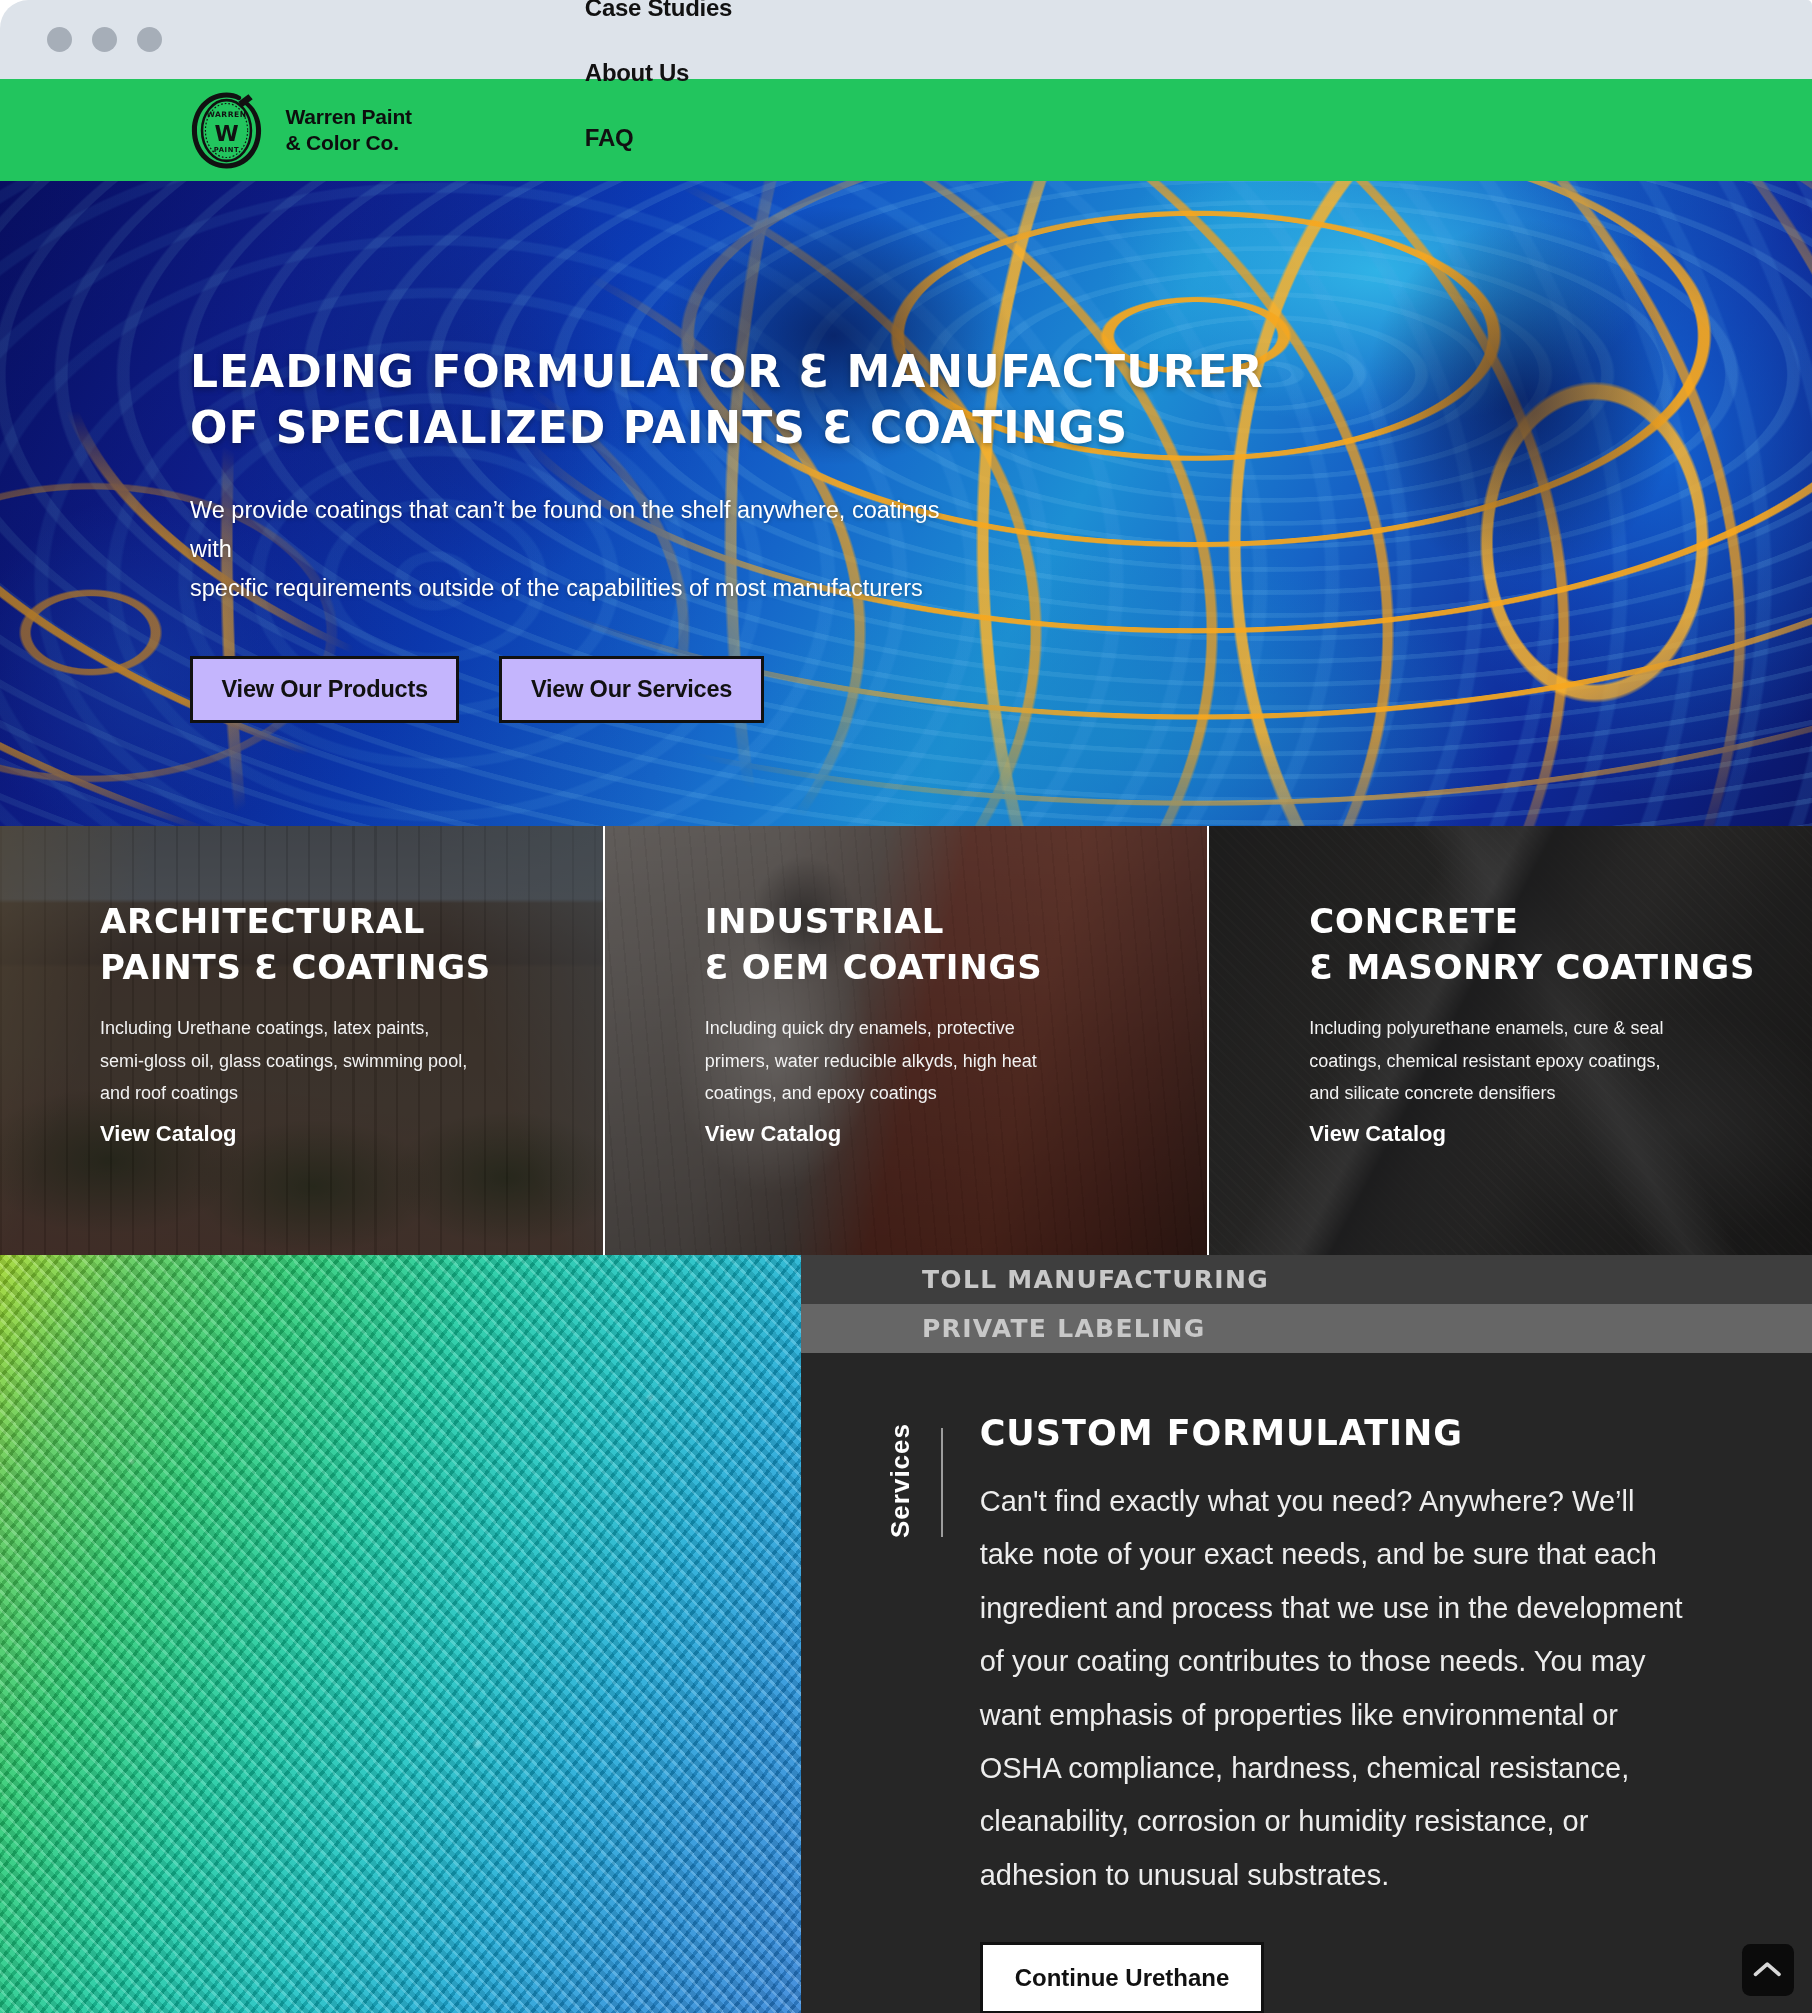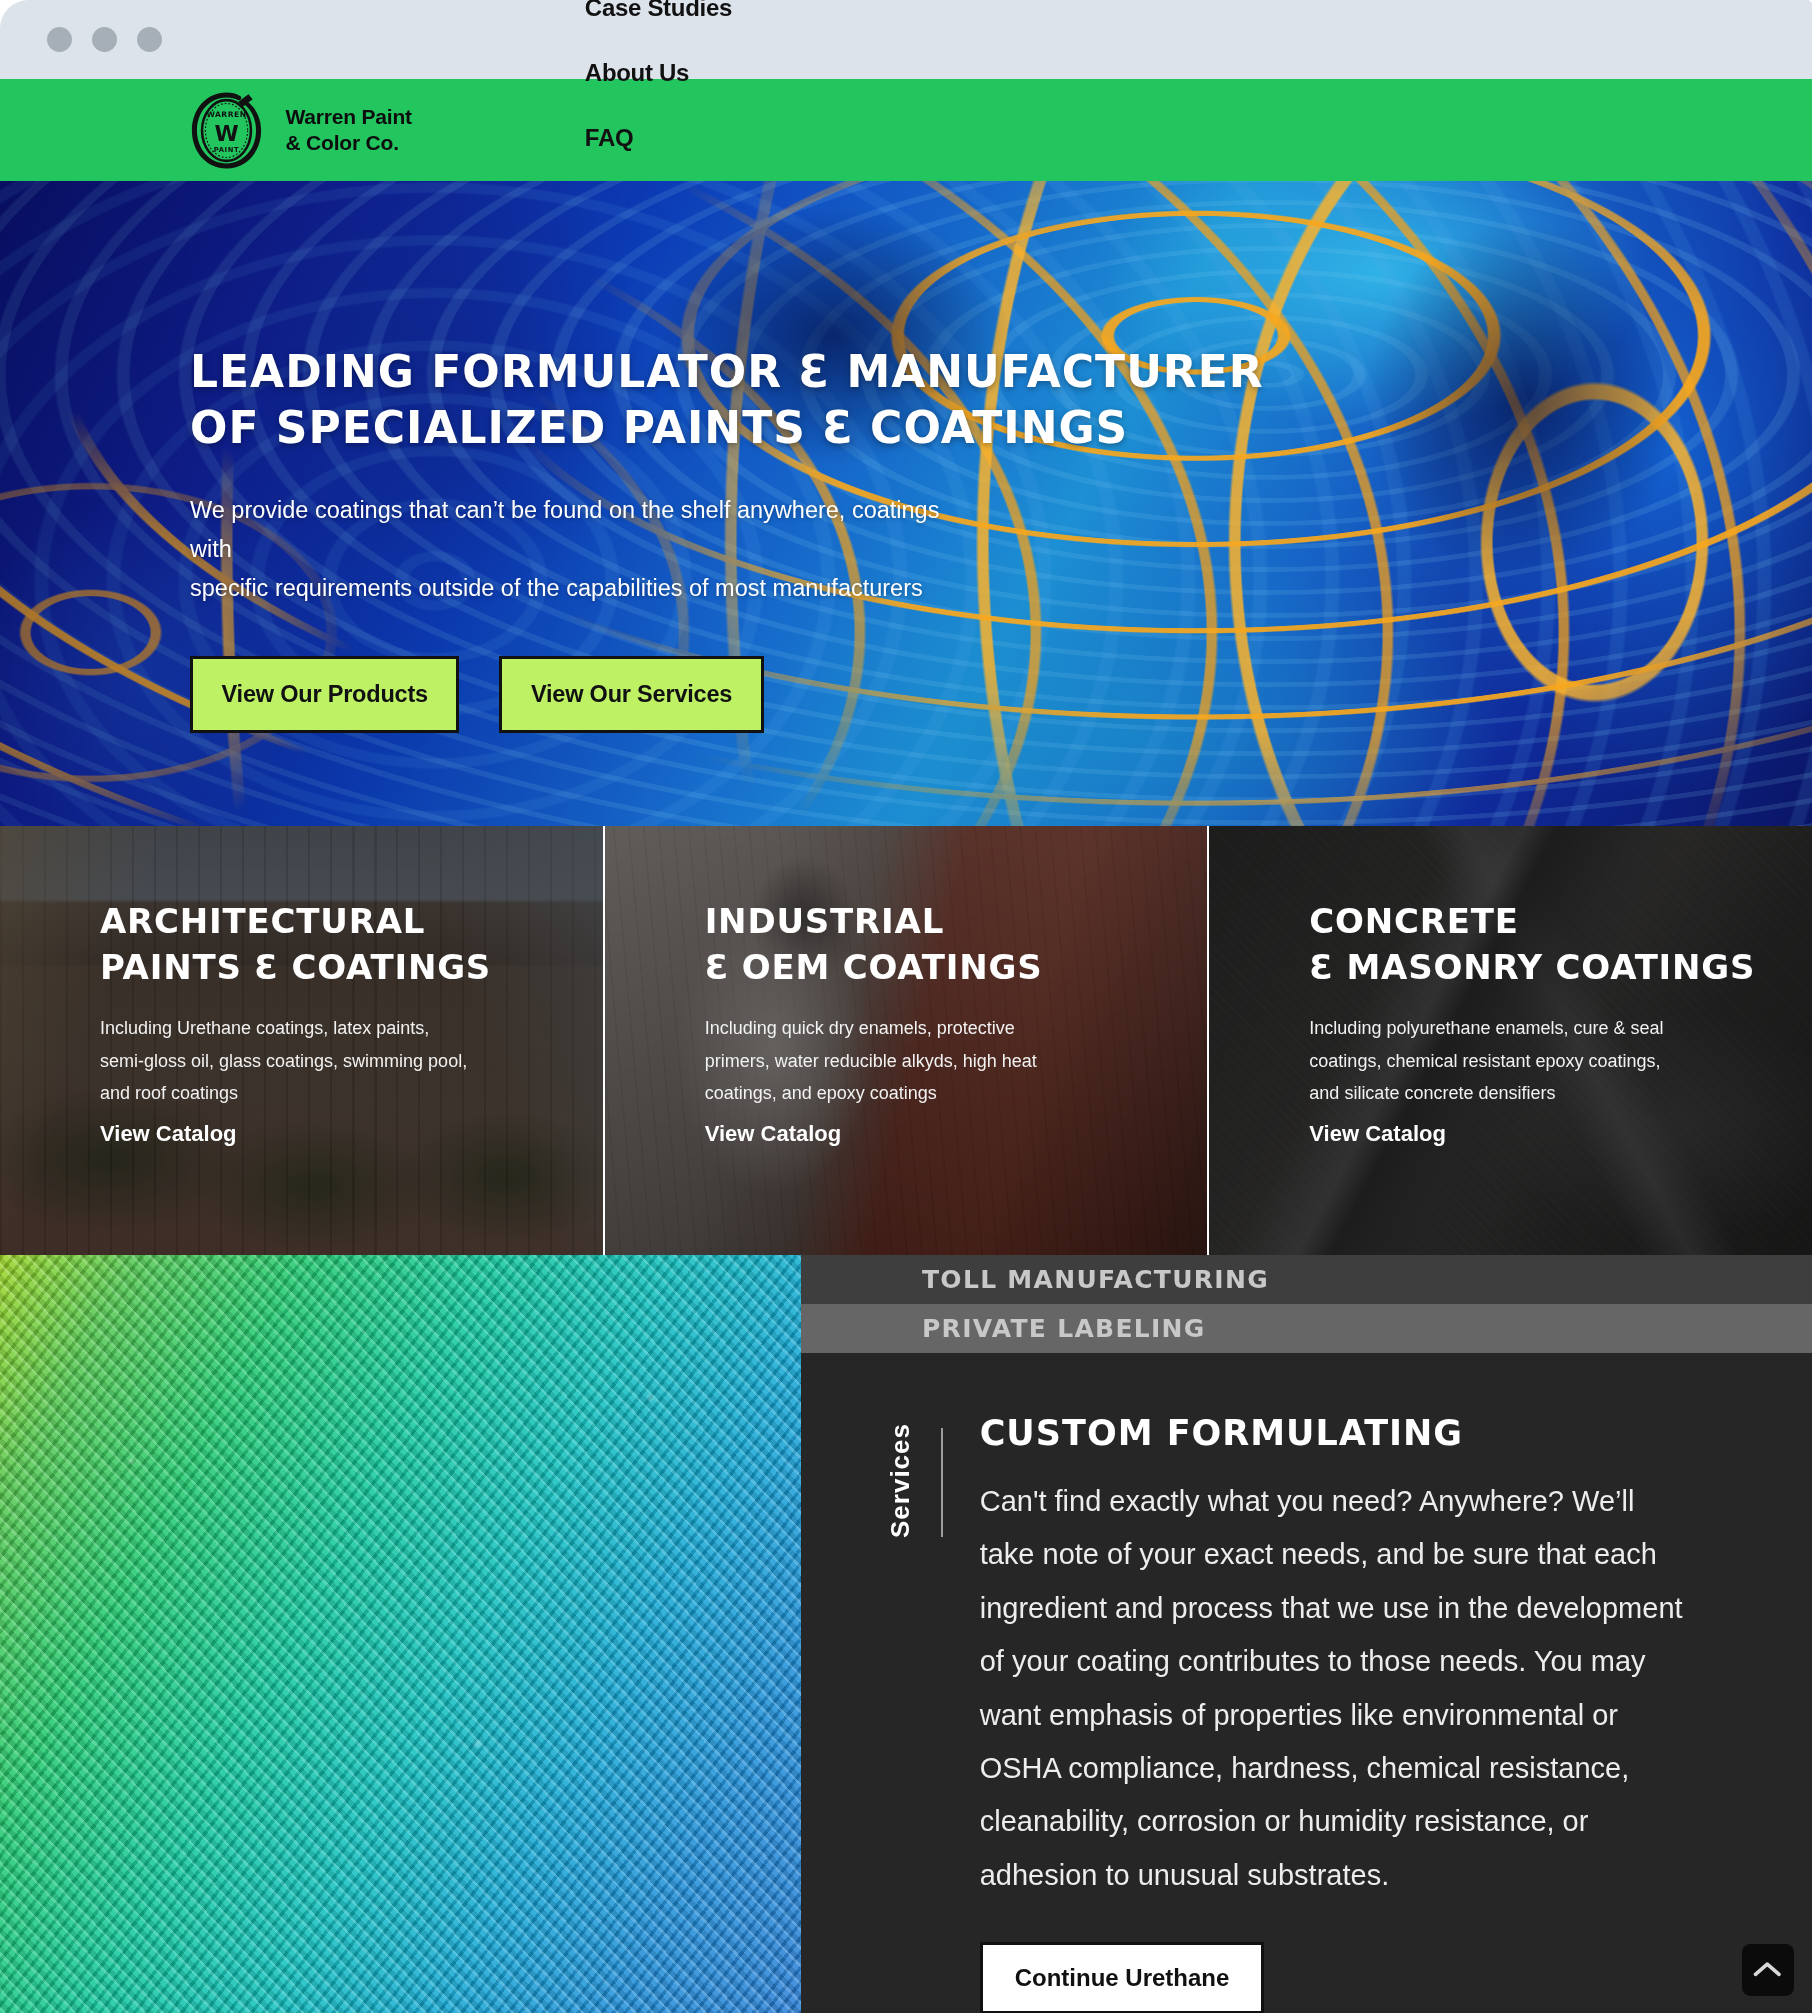--- a/index.html
+++ b/index.html
@@ -189,23 +189,23 @@
     max-width: 789px;
     white-space: pre-line;
     text-shadow: 0 0.8px 4.2px rgba(0,0,0,0.35);
   }
   .hero-actions {
     margin-top: 48px;
     display: flex;
     gap: 40px;
   }
   .hero-btn {
-    background: #bef264;
+    background: #c4b5fd;
     border: 3.4px solid #111111;
-    height: 77px;
+    height: 67px;
     padding: 0 28.5px;
     display: flex; align-items: center; justify-content: center;
     font-size: 23.5px;
     font-weight: 700;
     color: #111111;
     cursor: pointer;
     letter-spacing: -0.2px;
   }
 
   

